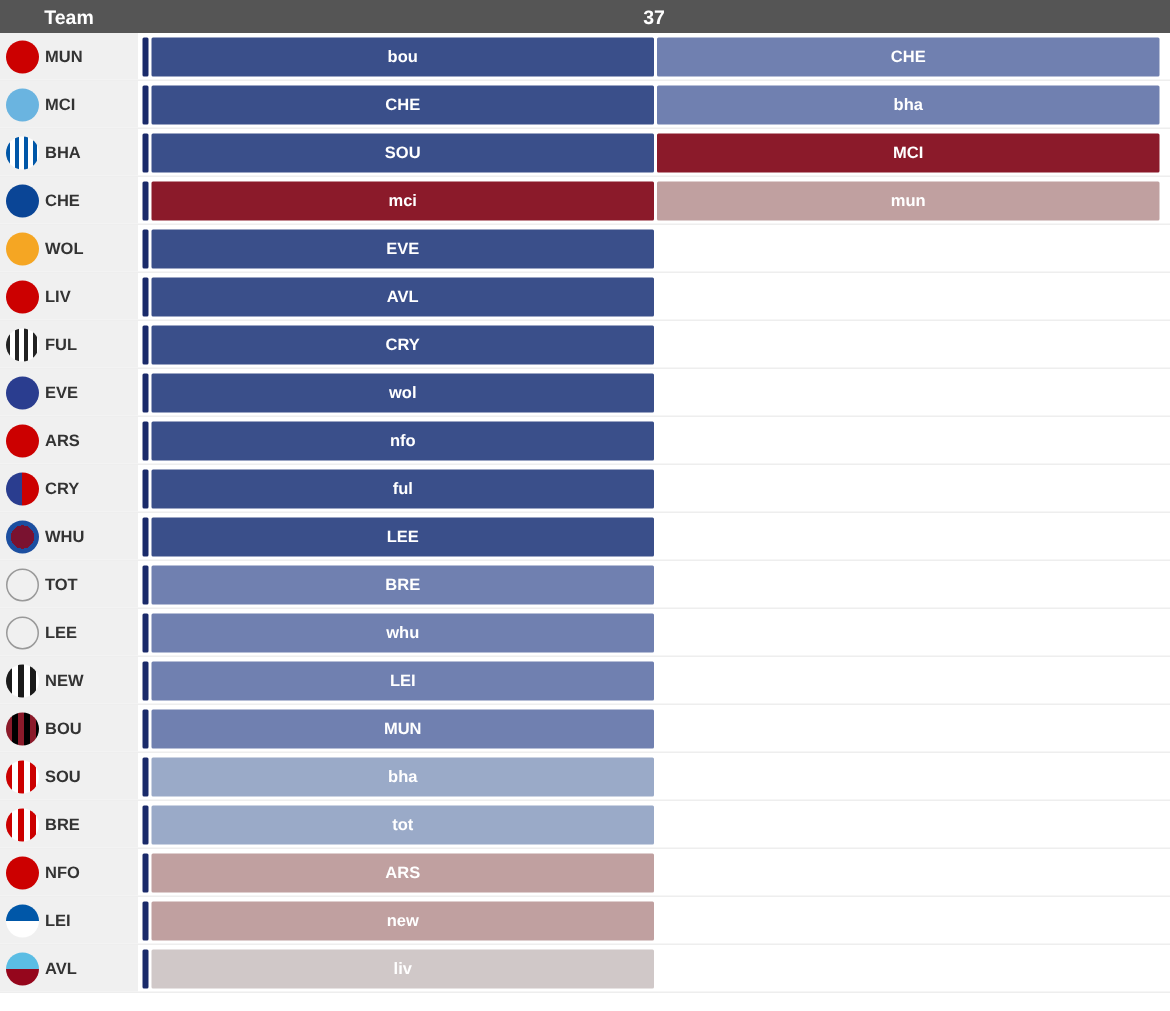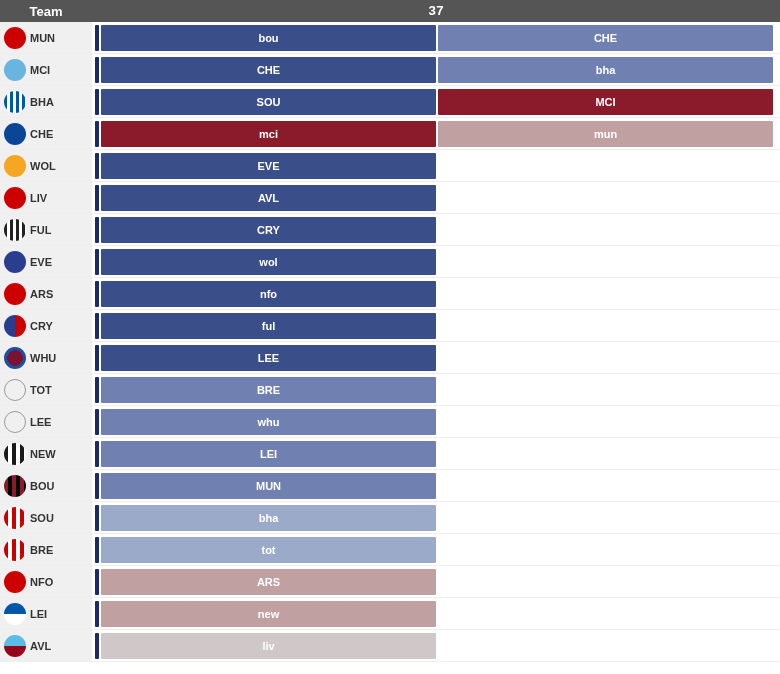--- a/index.html
+++ b/index.html
@@ -18,21 +18,20 @@
     .header-team {
       width: 92px;
       text-align: center;
       flex-shrink: 0;
       font-size: 13px;
     }
     .header-center {
       flex: 1;
       text-align: center;
       font-size: 13px;
-      font-family: Liberation Mono, monospace;
     }
 
     .data-row {
       display: flex;
       align-items: center;
       height: 32px;
       border-bottom: 1px solid #eee;
     }
 
     .team-cell {

